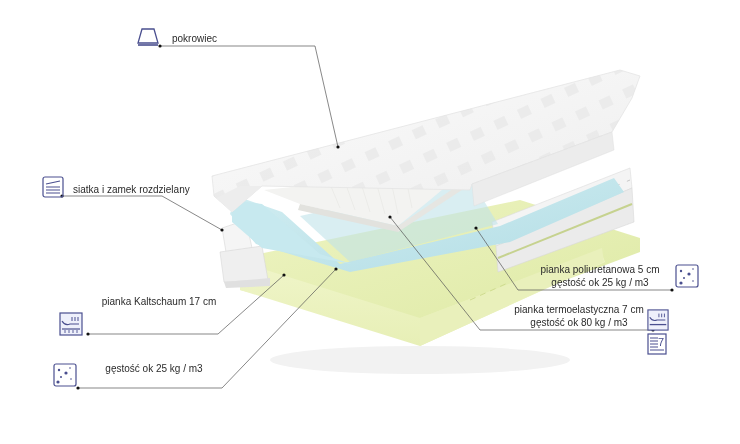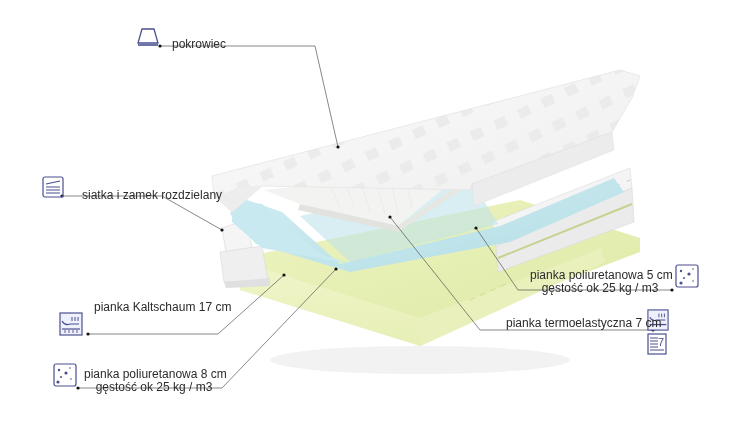--- a/index.html
+++ b/index.html
@@ -1,20 +1,20 @@
 <!DOCTYPE html>
 <html><head>
 <meta charset="utf-8">
 <style>
   html, body { margin: 0; padding: 0; background: #ffffff; }
   body { width: 740px; height: 444px; position: relative; overflow: hidden;
          font-family: "Liberation Sans", sans-serif; color: #2a2a2a; }
   #stage { position: absolute; left: 0; top: 0; width: 740px; height: 444px; }
-  .label { position: absolute; font-size: 12px; line-height: 13px; text-align: center;
-           color: #2b2b2b; white-space: nowrap; margin-top: 6px; }
+  .label { position: absolute; font-size: 10px; line-height: 13px; text-align: center;
+           color: #2b2b2b; white-space: nowrap; }
   .label.left { text-align: left; }
   .icon { position: absolute; }
 </style>
 </head>
 <body>
 
 <div id="stage">
 <svg width="740" height="444" viewBox="0 0 740 444" xmlns="http://www.w3.org/2000/svg">
   <defs>
     <linearGradient id="gCoverTop" x1="0" y1="0" x2="1" y2="1">
@@ -164,35 +164,35 @@
     <path d="M3 5 H11 M3 8 H11 M3 11 H11 M3 14 H11 M3 17 H17" stroke="#4a4f8f" stroke-width="1"></path>
   </svg>
   <span style="position:absolute;left:11px;top:3px;font-size:11px;color:#4a4f8f;font-family:'Liberation Sans',sans-serif;">7</span>
 </div>
 
 
 <div class="label left" style="left:172px;top:32px">
   <div>pokrowiec</div>
 </div>
 
-<div class="label left" style="left:82px;top:183px">
+<div class="label left" style="left:73px;top:183px">
   <div>siatka i zamek rozdzielany</div>
 </div>
 
 <div class="label" style="left:94px;top:295px;width:130px">
   <div>pianka Kaltschaum 17 cm</div>
 </div>
 
 <div class="label" style="left:84px;top:362px;width:140px">
-  <div>pianka poliuretanowa 8 cm</div>
   <div>gęstość ok 25 kg / m3</div>
 </div>
 
 <div class="label" style="left:530px;top:263px;width:140px">
   <div>pianka poliuretanowa 5 cm</div>
   <div>gęstość ok 25 kg / m3</div>
 </div>
 
-<div class="label" style="left:506px;top:311px;width:146px">
+<div class="label" style="left:506px;top:303px;width:146px">
   <div>pianka termoelastyczna 7 cm</div>
+  <div>gęstość ok 80 kg / m3</div>
 </div>
 
 </div>
 
 </body></html>

